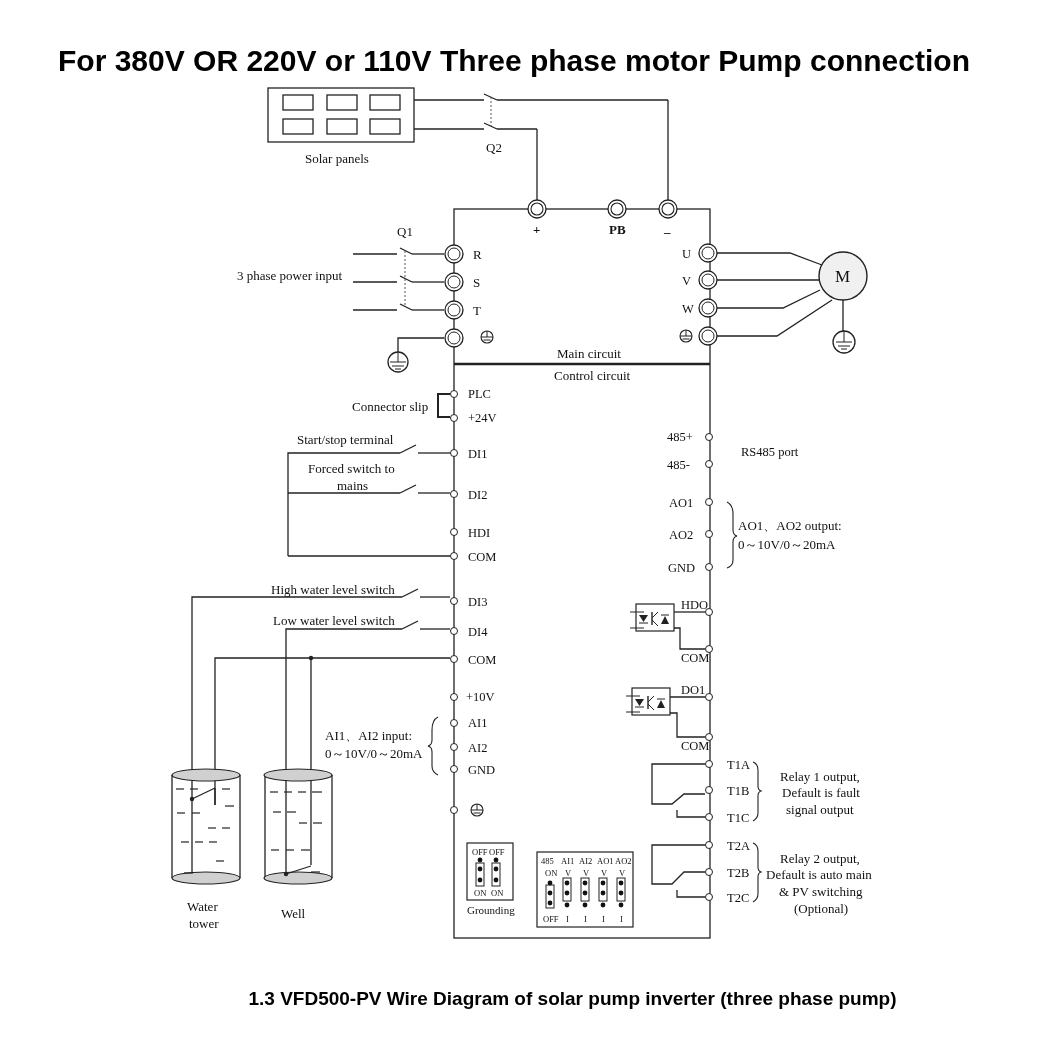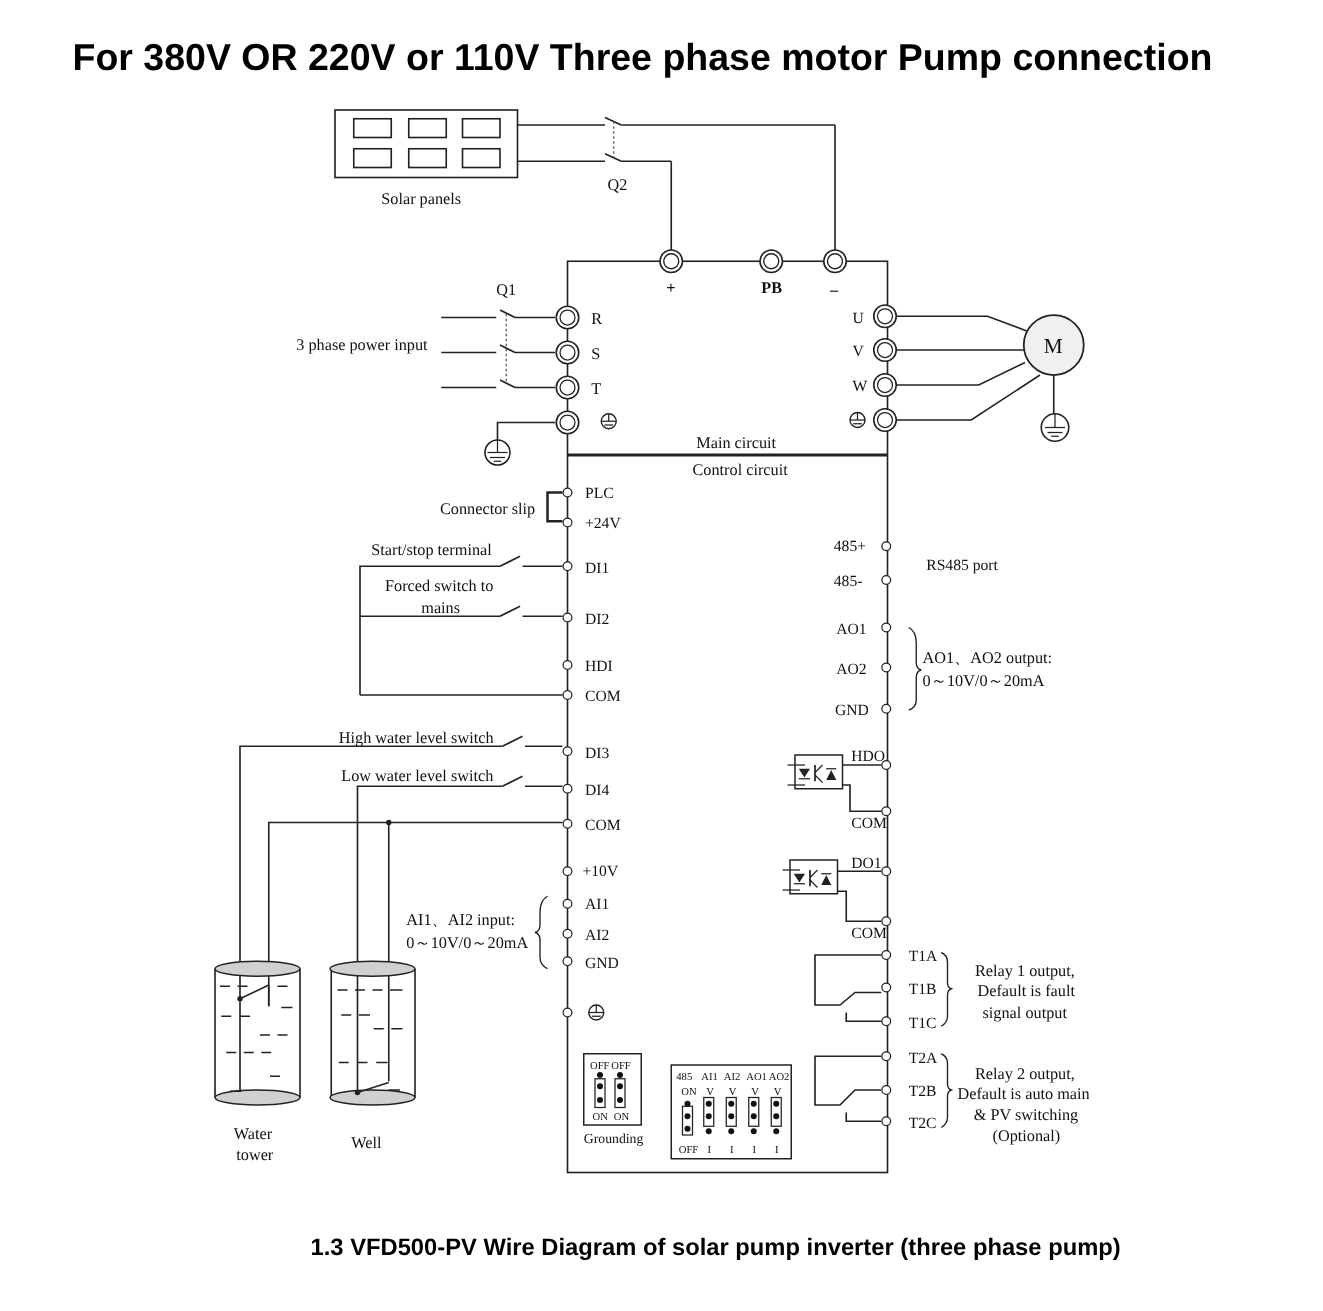--- a/index.html
+++ b/index.html
@@ -1,18 +1,18 @@
 <!DOCTYPE html>
 <html><head>
 <meta charset="utf-8">
 <style>
   html, body { margin: 0; padding: 0; background: #ffffff; }
   body { width: 1058px; height: 1049px; position: relative; overflow: hidden; }
   .main-title {
-    position: absolute; left: 0; top: 30px; width: 1028px; text-align: center;
+    position: absolute; left: 0; top: 44px; width: 1028px; text-align: center;
     font-family: "Liberation Sans", sans-serif; font-weight: bold; font-size: 30px; color: #000;
   }
   .caption {
     position: absolute; left: 0; top: 988px; width: 1145px; text-align: center;
     font-family: "Liberation Sans", sans-serif; font-weight: bold; font-size: 19px; color: #000;
   }
   svg { position: absolute; left: 0; top: 0; }
   svg text { font-family: "Liberation Serif", serif; fill: #111; }
   .lbl { font-size: 13px; }
   .term { font-size: 12.5px; }

